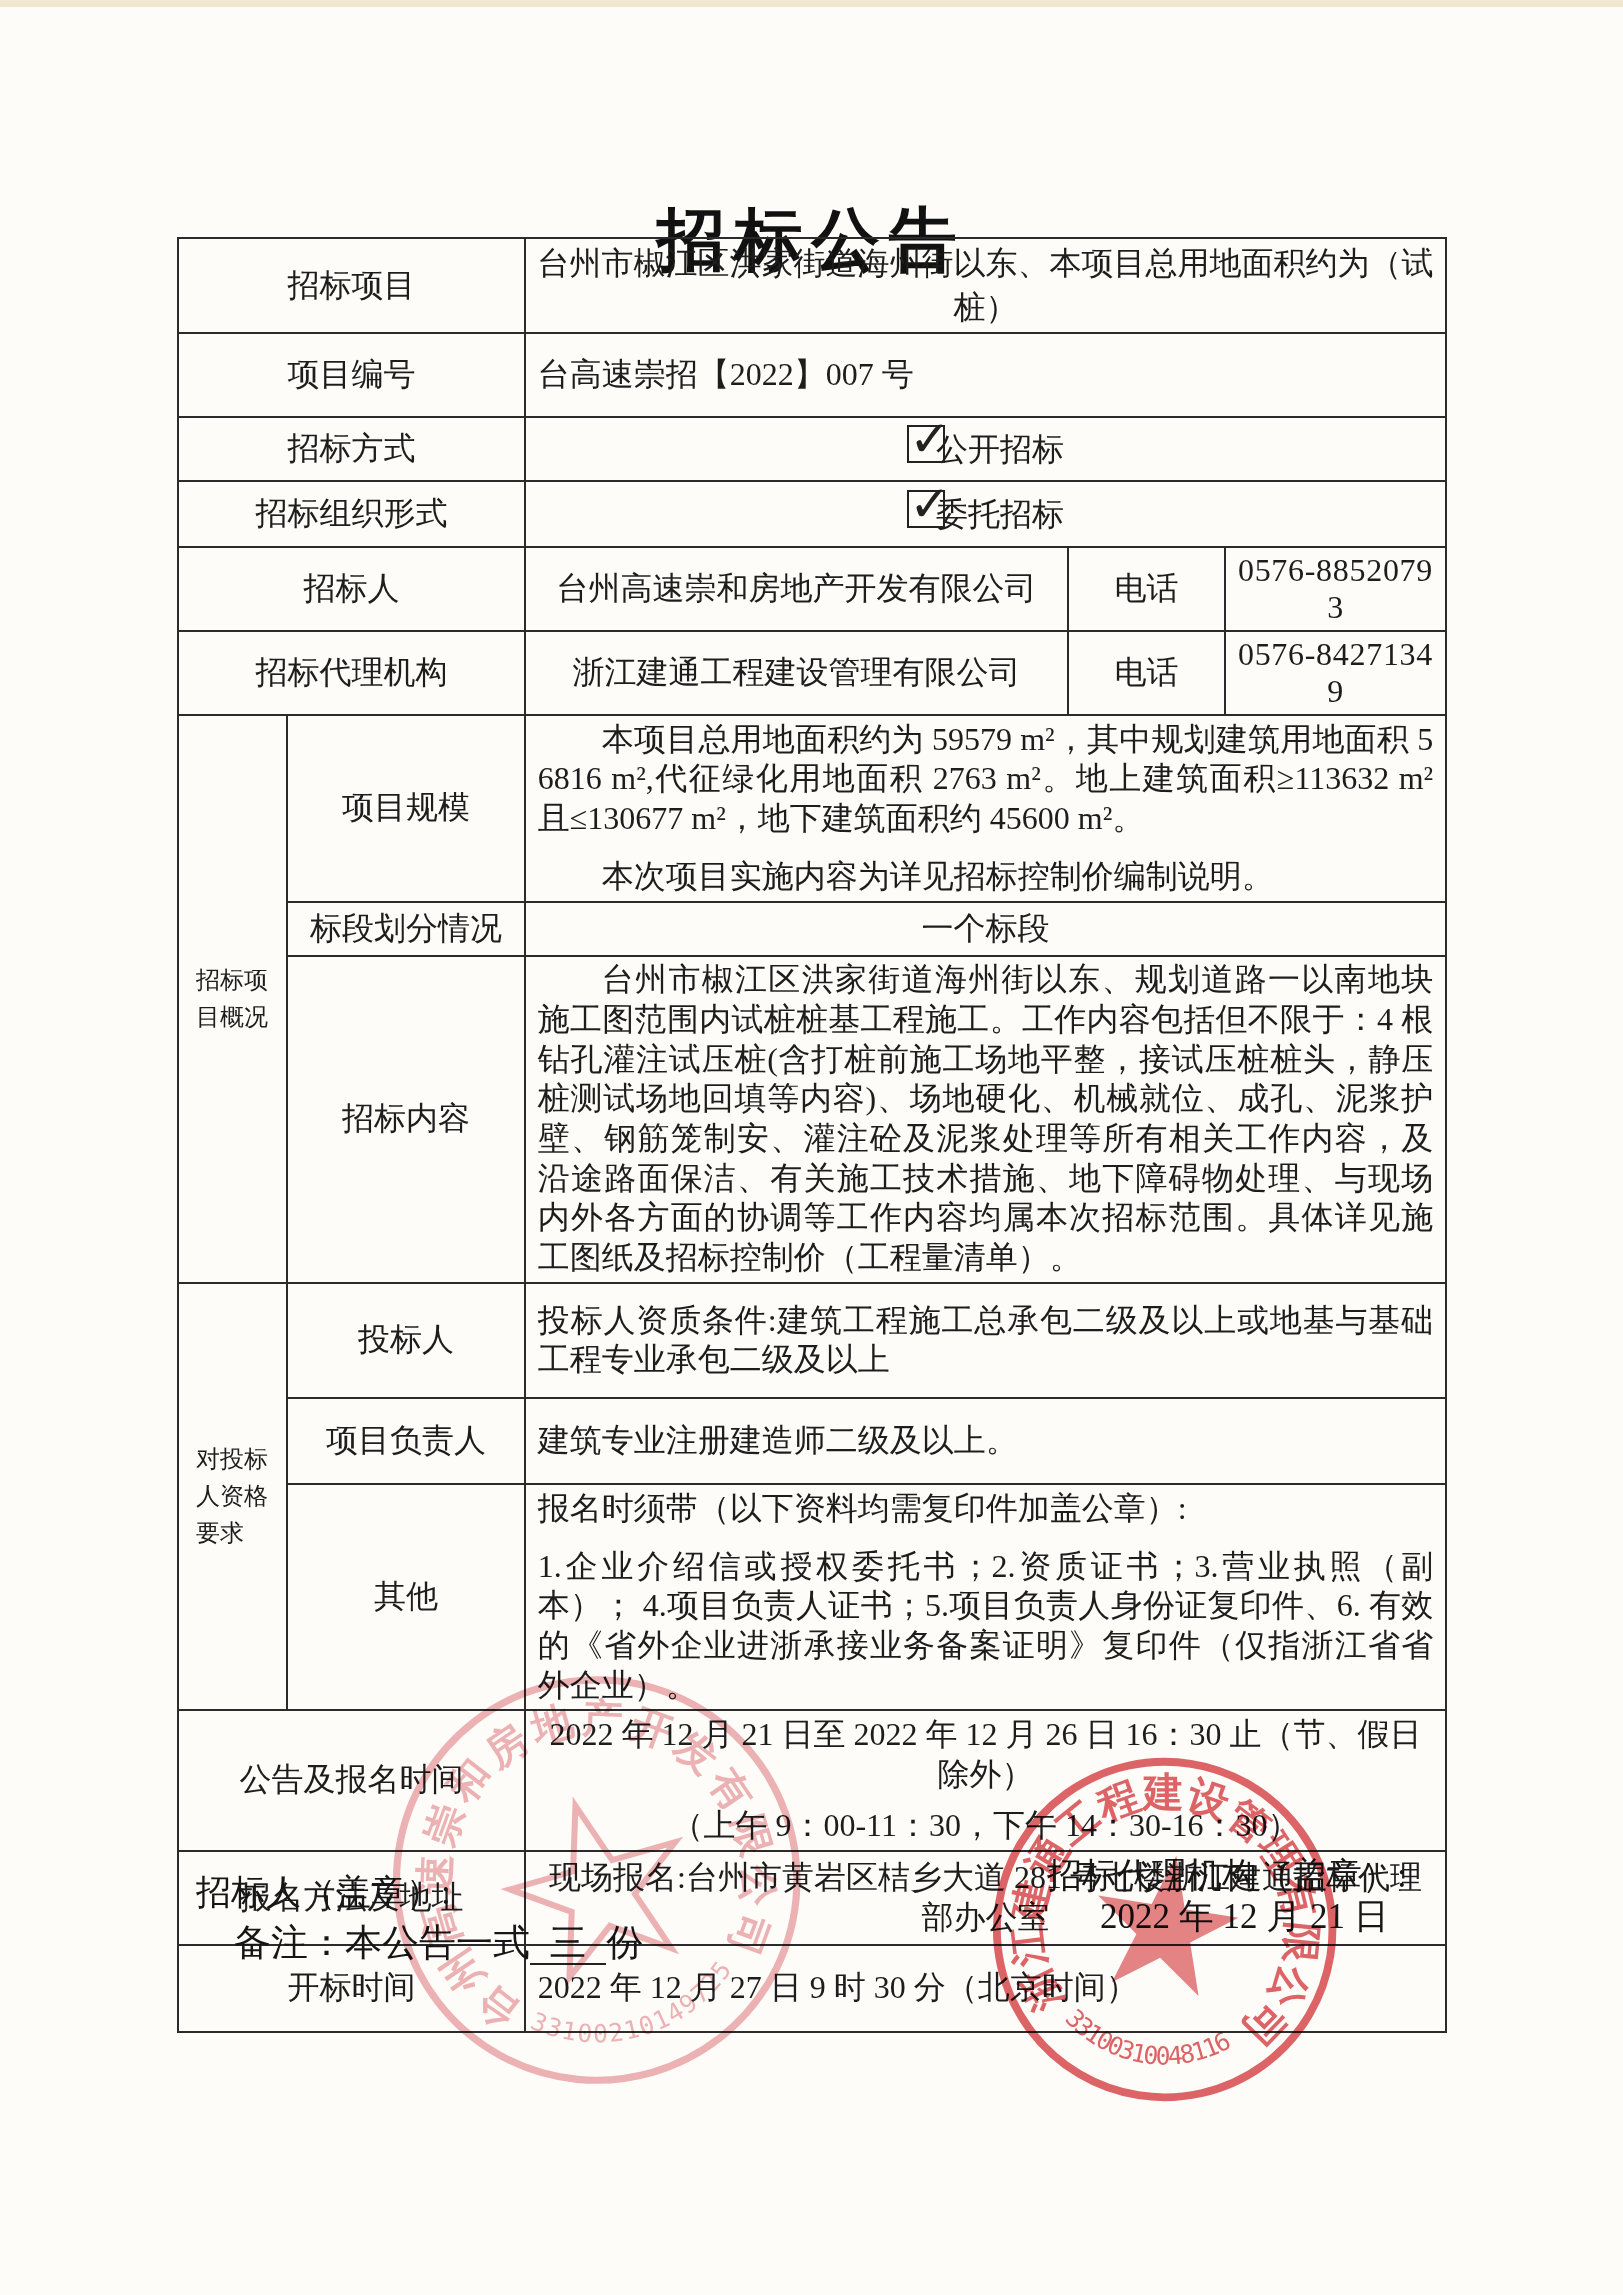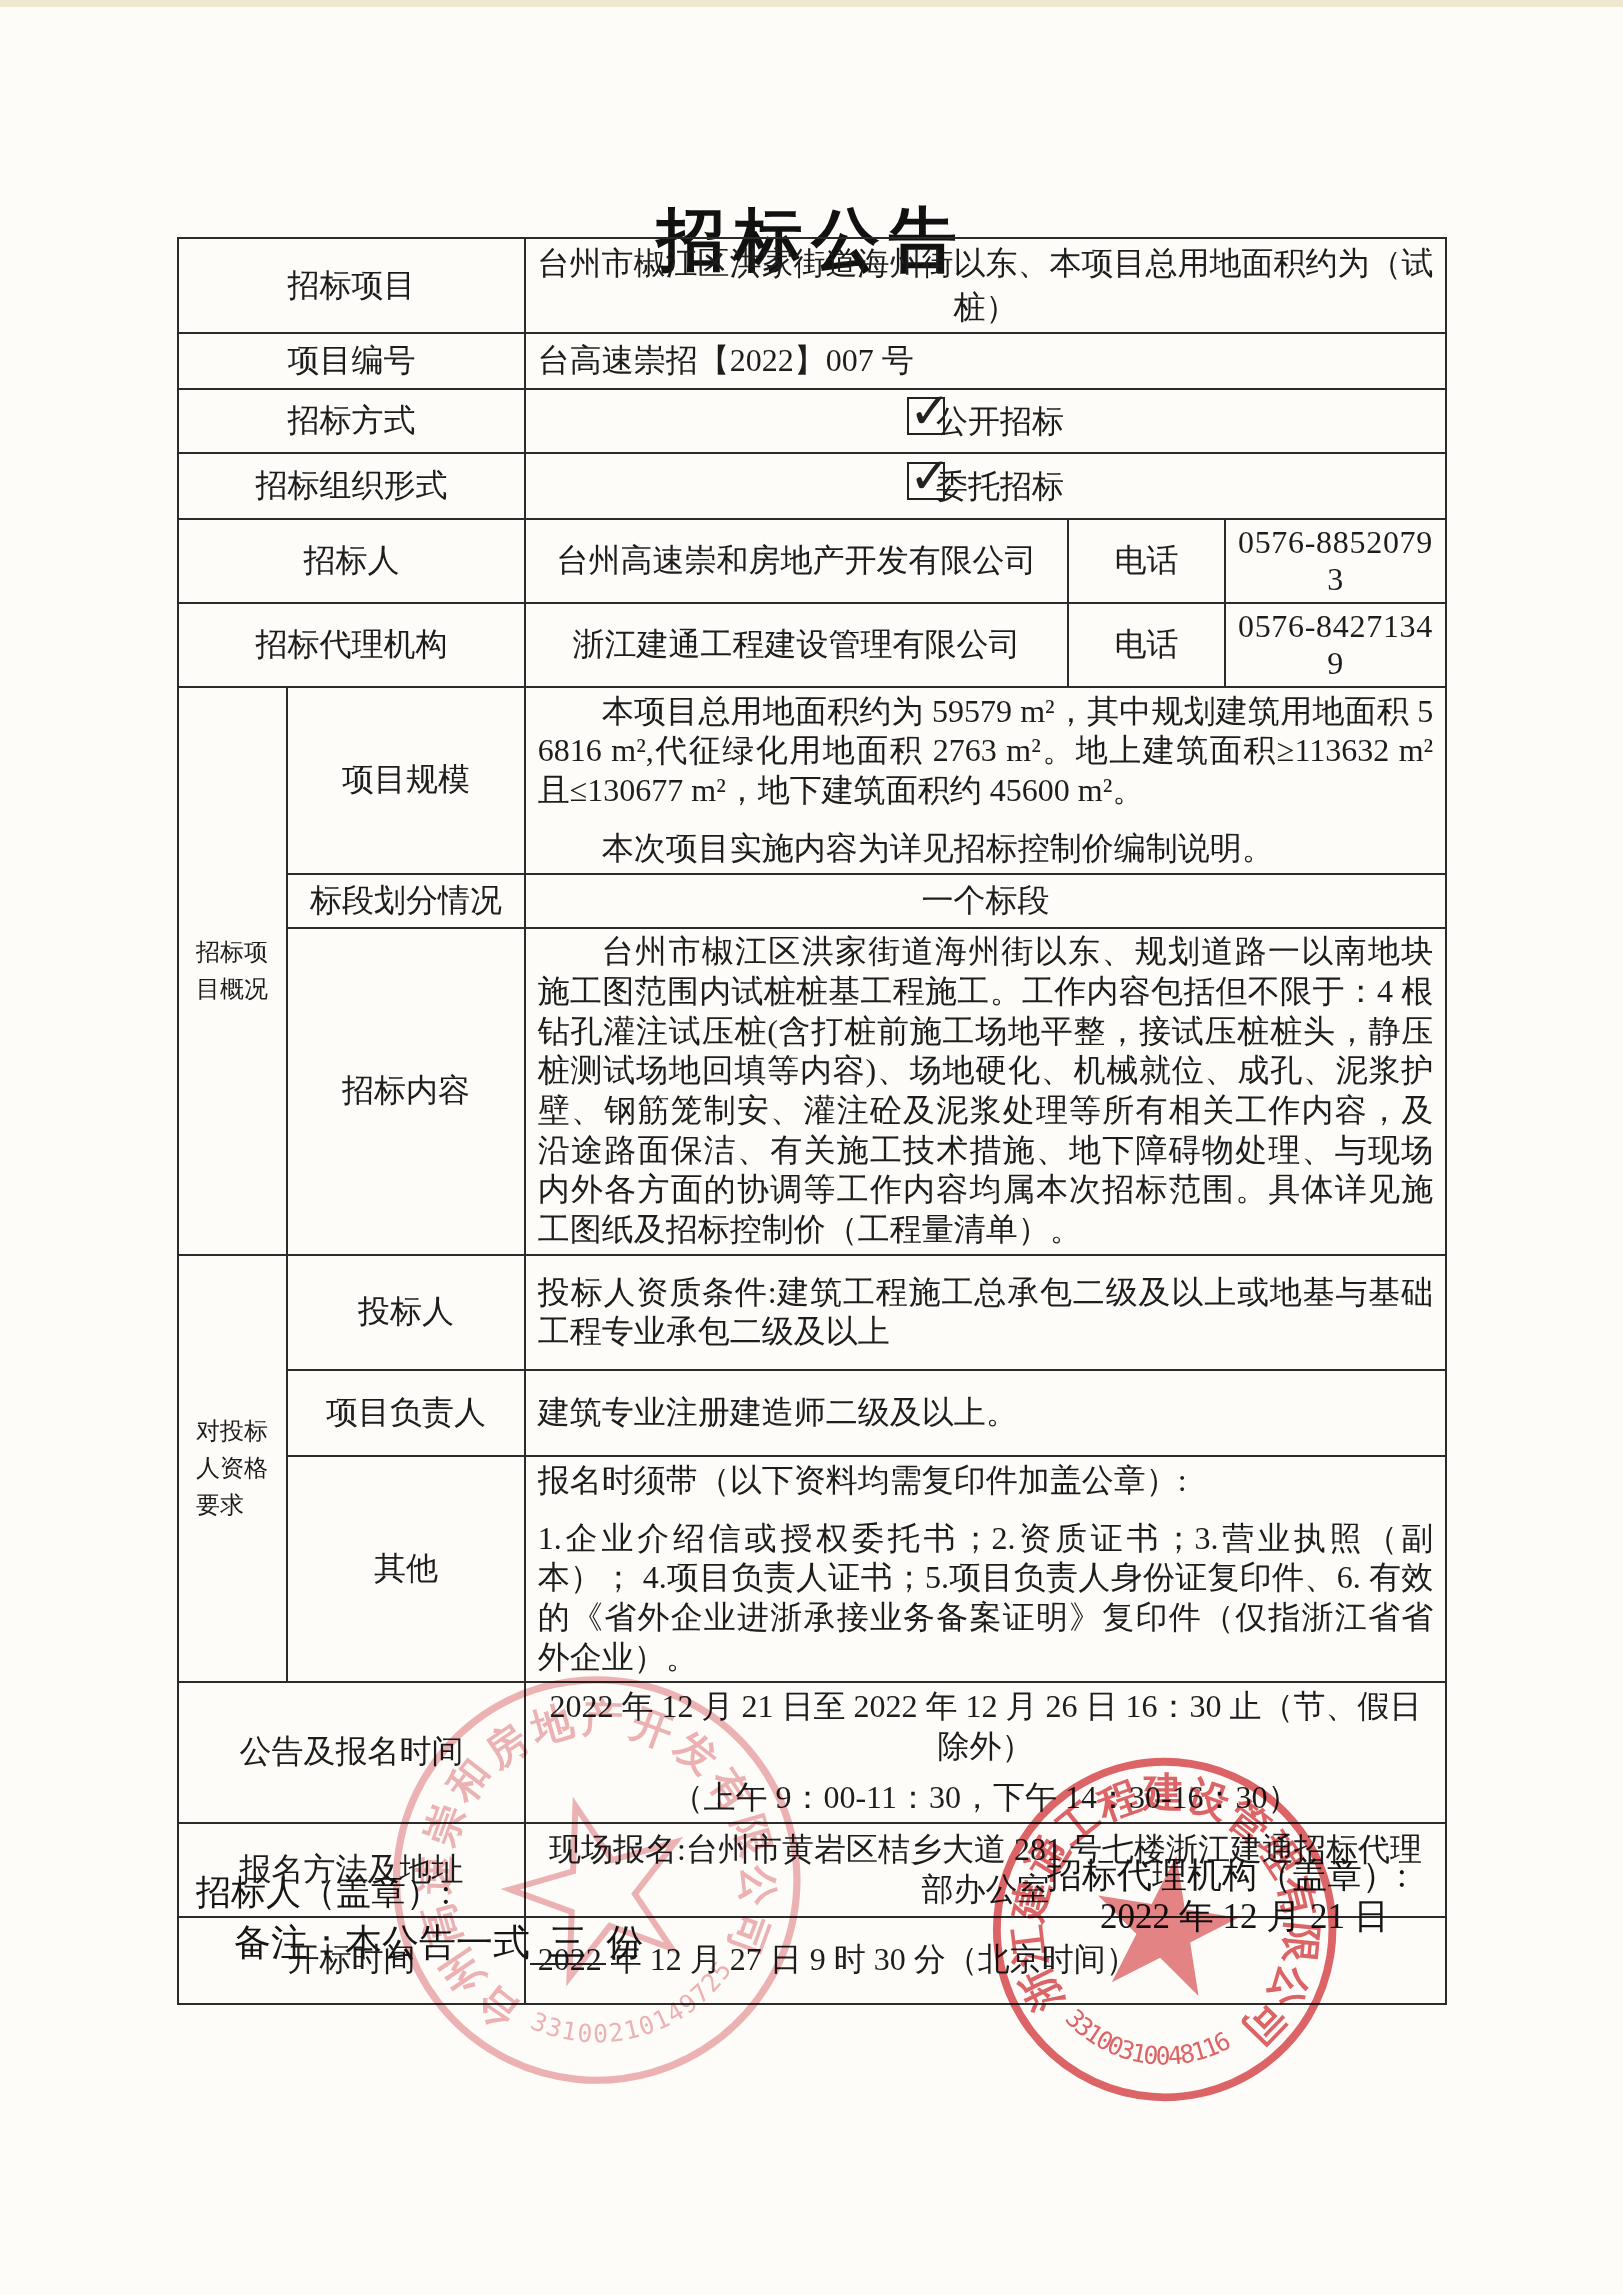--- a/index.html
+++ b/index.html
@@ -68,21 +68,21 @@
       <col style="width:238px">
       <col style="width:543px">
       <col style="width:157px">
       <col style="width:221px">
   </colgroup>
   <tbody>
       <tr style="height:73px">
     <td colspan="2" class="lbl">招标项目</td>
     <td colspan="3" class="center cell-tight" style="padding:2.6px 6.5px">台州市椒江区洪家街道海州街以东、本项目总用地面积约为（试桩）</td>
   </tr>
-  <tr style="height:56px">
+  <tr style="height:84px">
     <td colspan="2" class="lbl">项目编号</td>
     <td colspan="3" class="leftpad">台高速崇招【2022】007 号</td>
   </tr>
   <tr style="height:64px">
     <td colspan="2" class="lbl">招标方式</td>
     <td colspan="3" class="center">
       <span class="cb"><i>✓</i></span><span>公开招标</span>
     </td>
   </tr>
   <tr style="height:66px">

